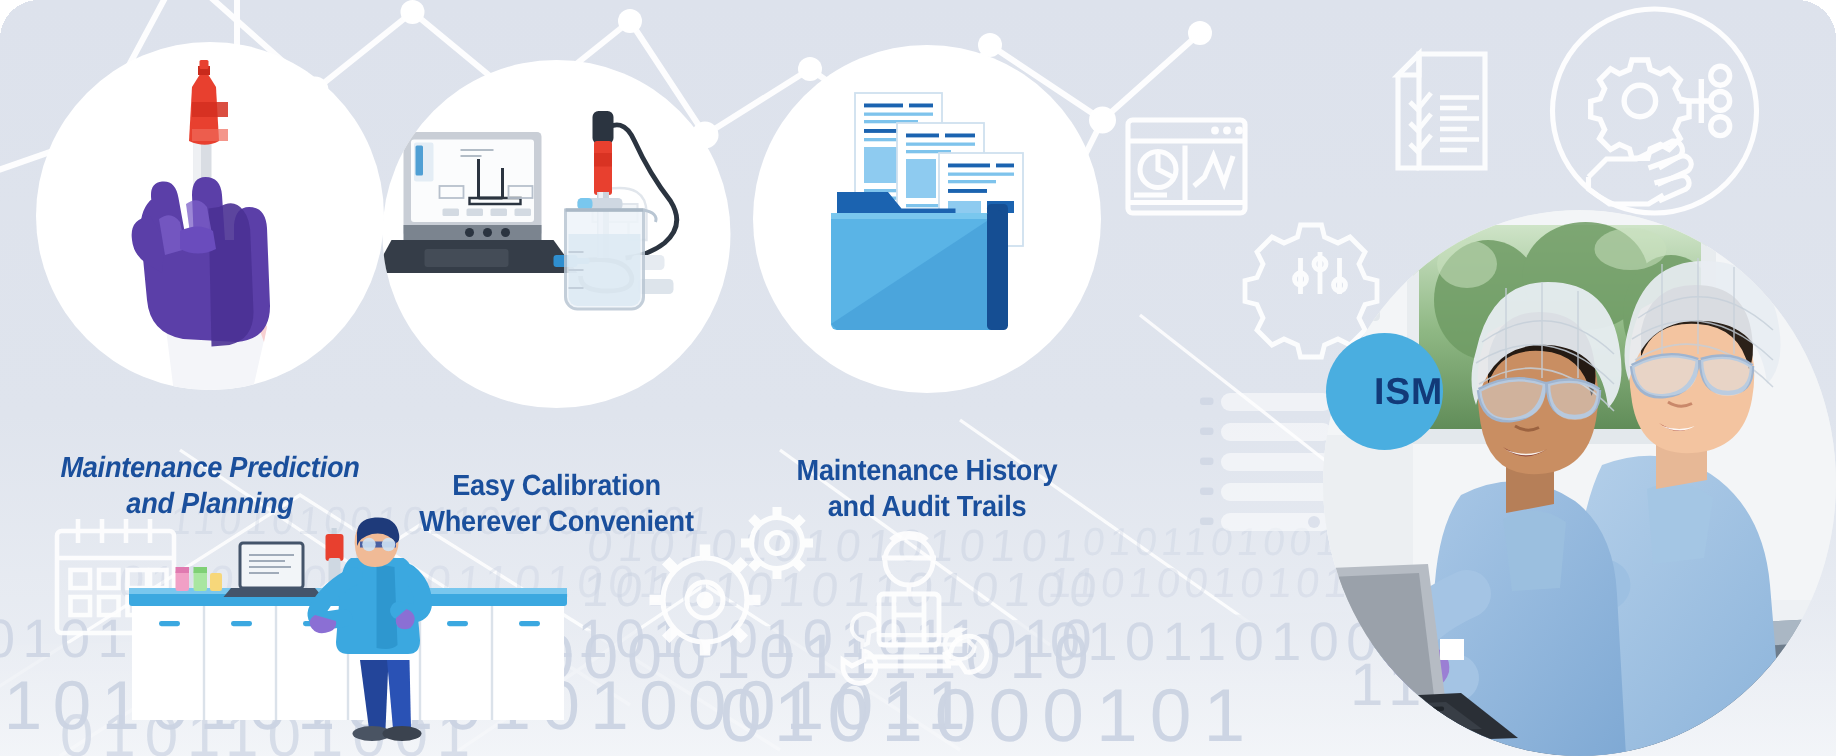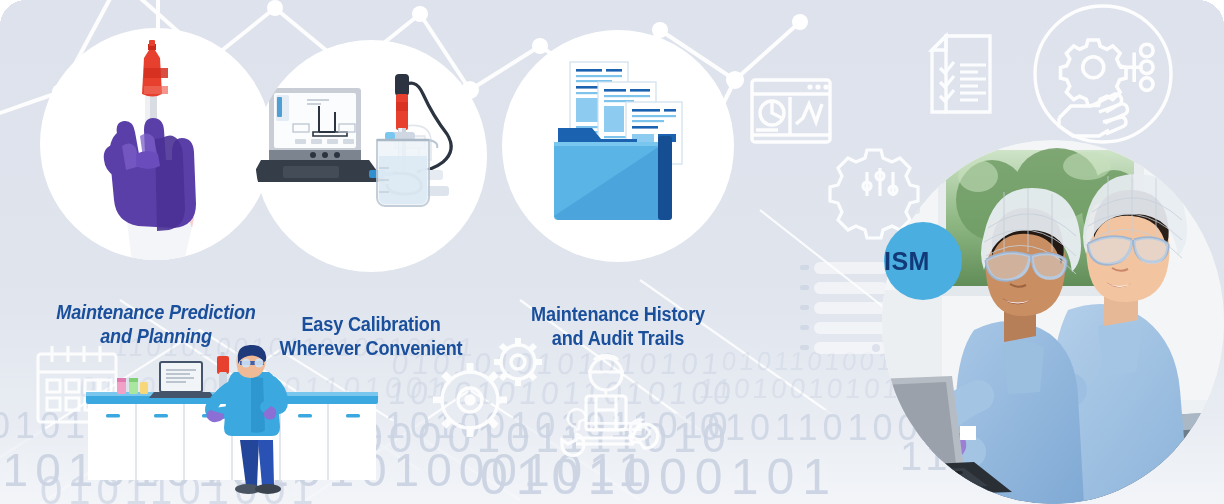--- a/index.html
+++ b/index.html
@@ -17,29 +17,29 @@
 
   .flabel{
     position:absolute;top:272px;width:300px;left:-34px;
     text-align:center;color:#1a4f9c;
     font-family:"Liberation Sans",sans-serif;
     font-weight:bold;font-size:19.5px;line-height:24px;
     letter-spacing:-.2px;
     transform:scaleX(.93);
   }
 
-  #f1{left:40px;top:28px;font-style:italic;}
+  #f1{left:24px;top:28px;font-style:italic;}
   #f2{left:255px;top:40px;}
   #f3{left:502px;top:30px;text-decoration:underline;}
 
   
   #ism{
     position:absolute;left:884px;top:222px;width:78px;height:78px;
     border-radius:50%;background:#4aaee0;
-    display:flex;align-items:center;justify-content:flex-start;
+    display:flex;align-items:center;justify-content:flex-end;
     color:#123a78;font-weight:bold;font-size:25px;letter-spacing:.5px;
     z-index:6;
   }
 
   
   #photo{
     position:absolute;left:882px;top:140px;width:342px;height:364px;
     border-radius:50%;overflow:hidden;z-index:5;
   }
   #photo svg{width:342px;height:364px;display:block;}

